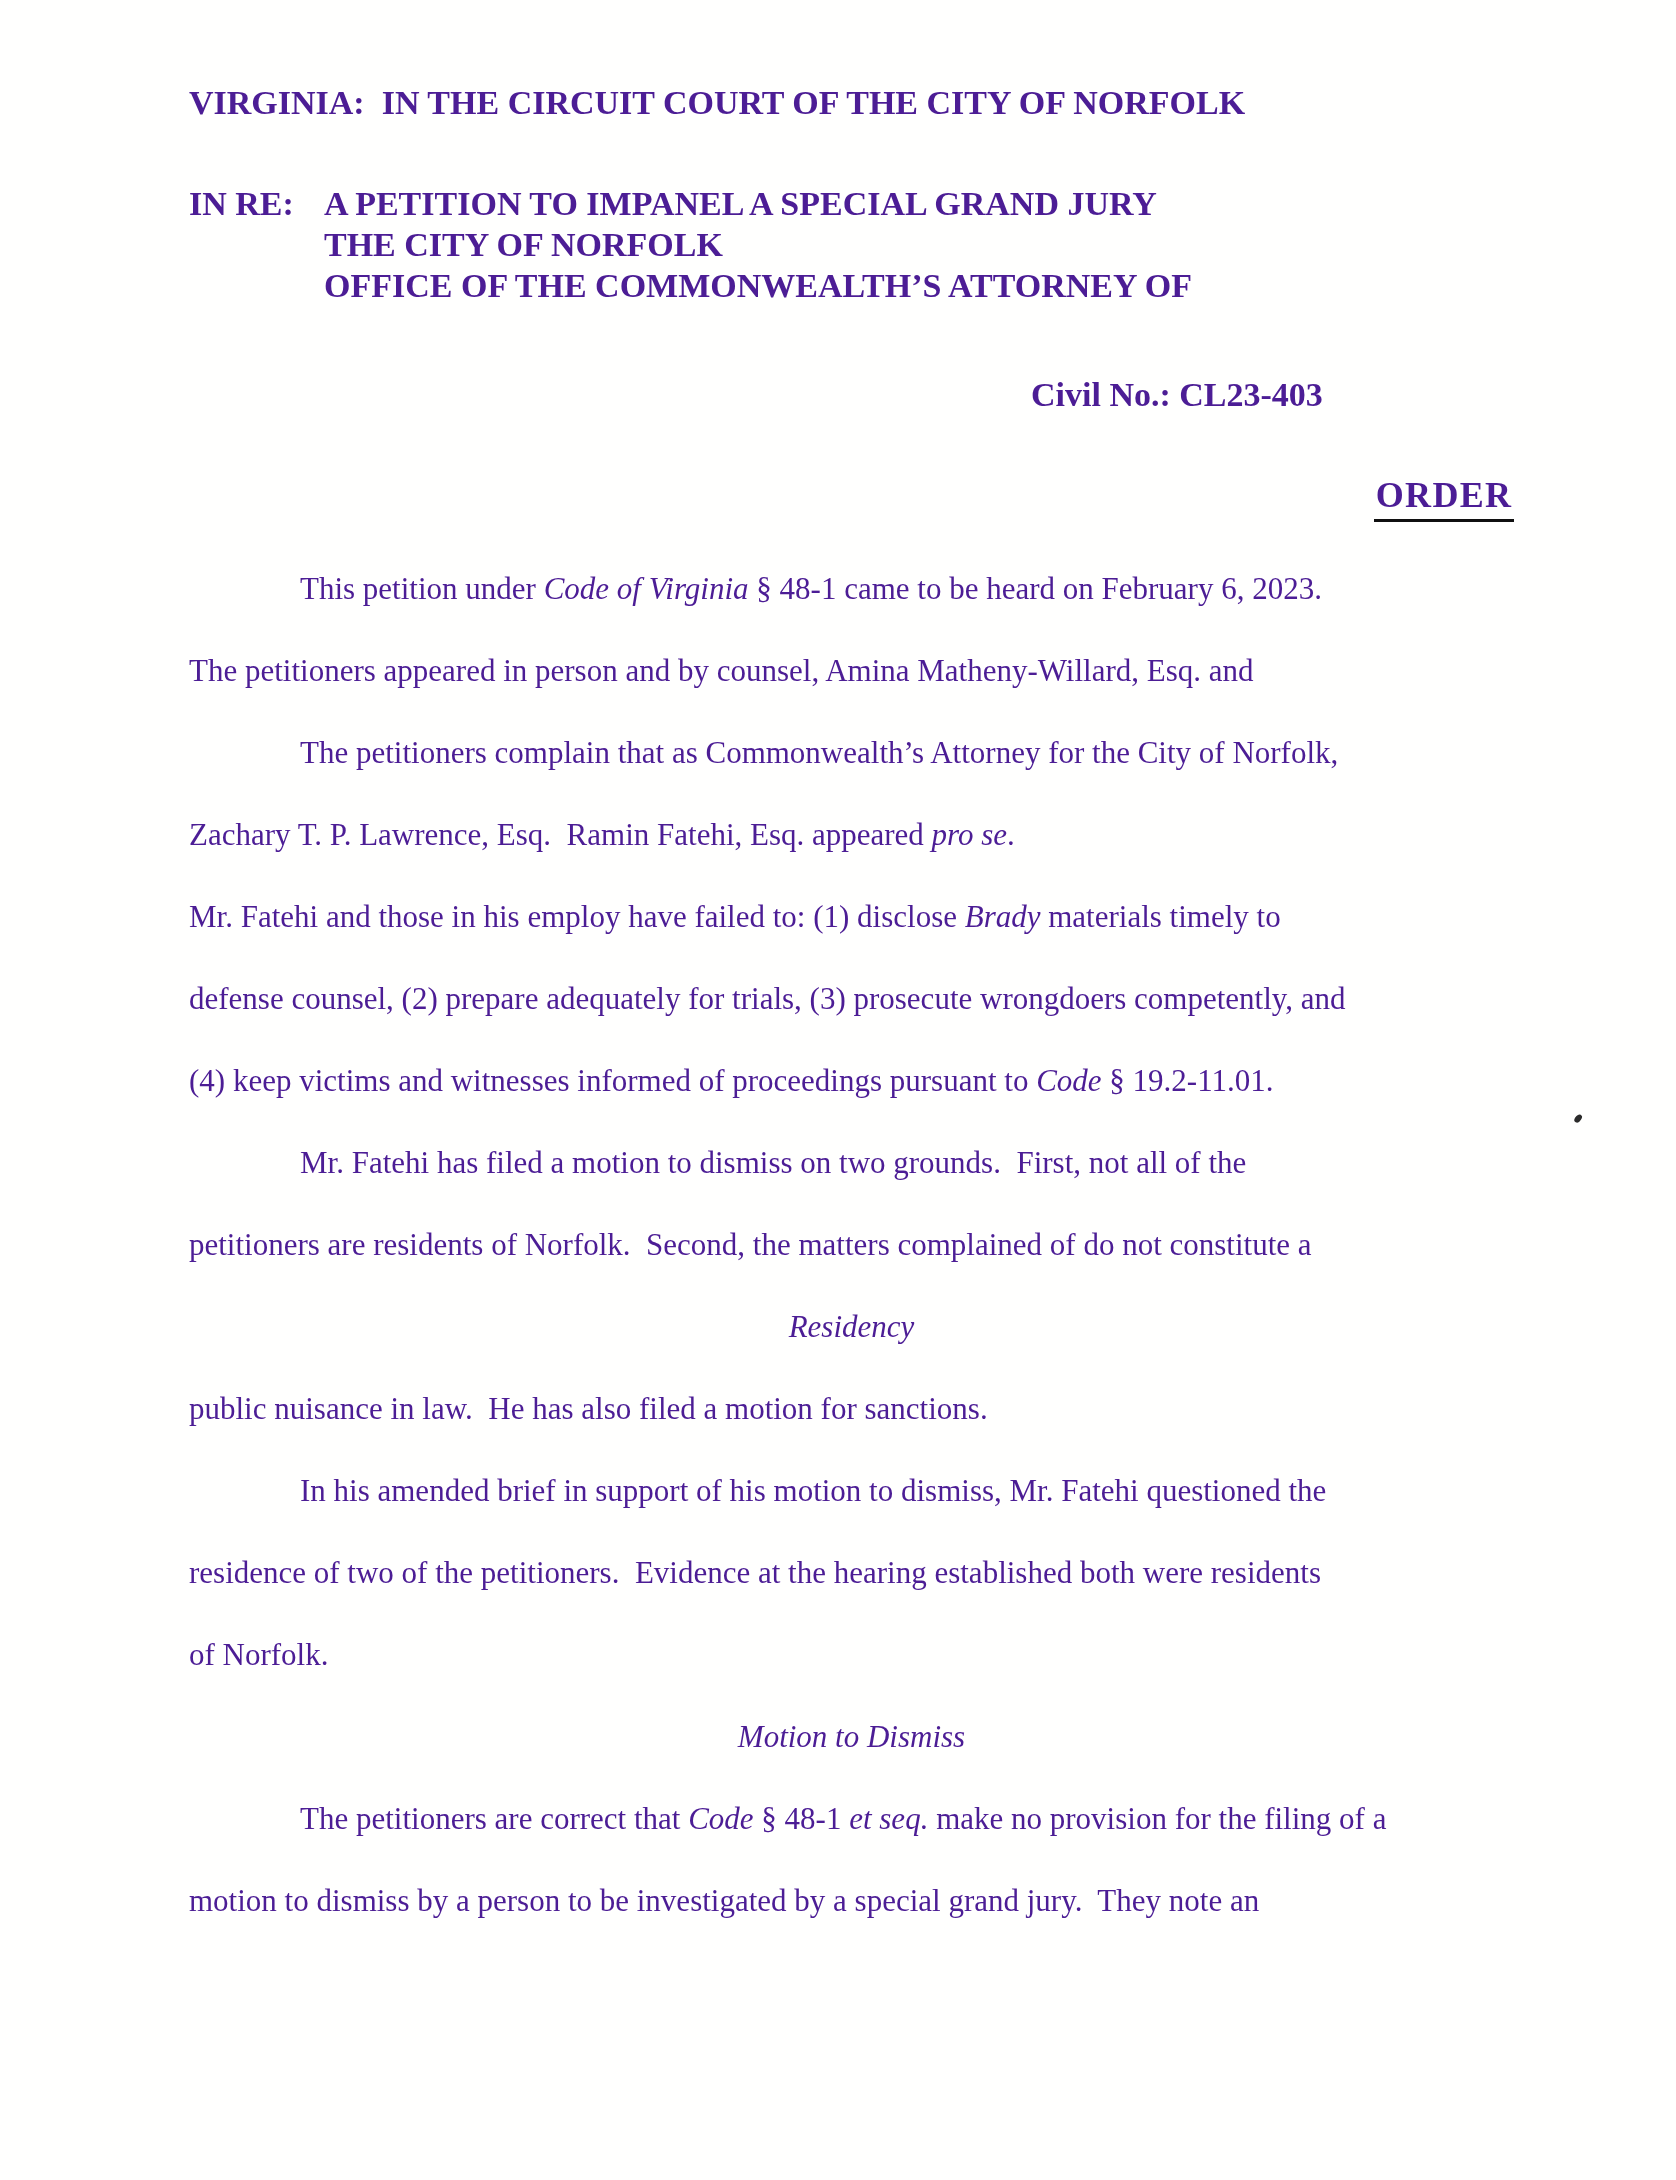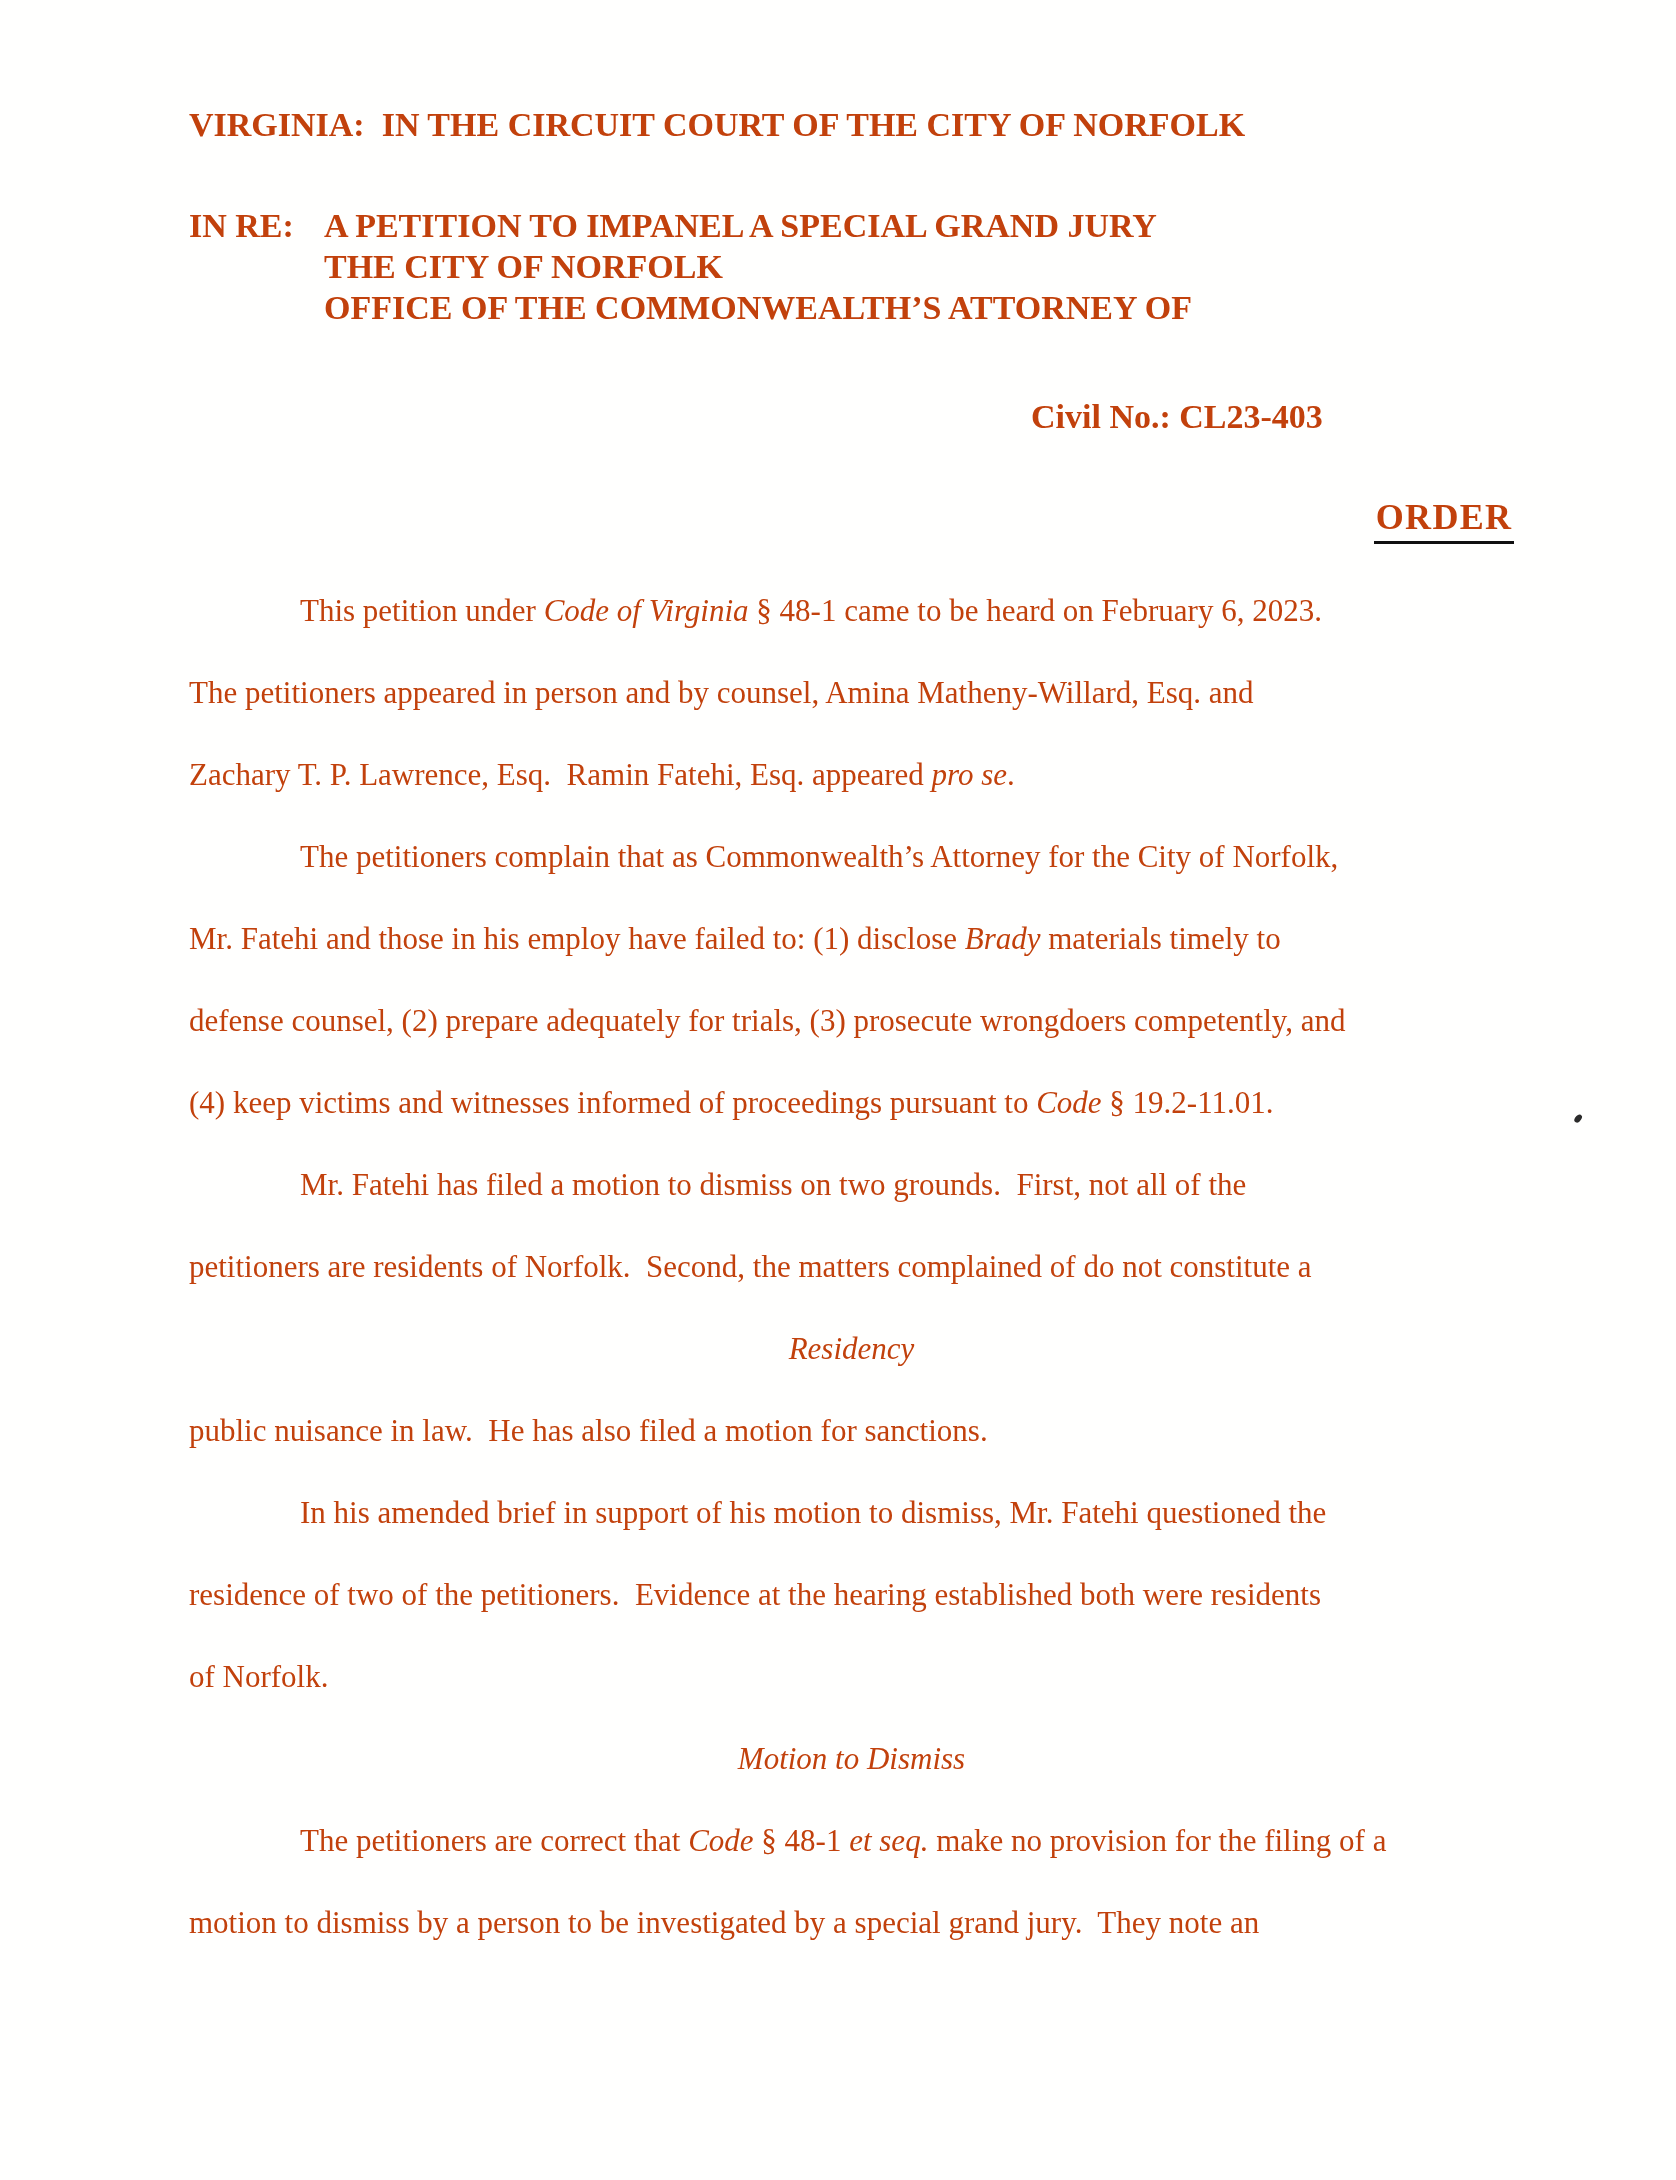--- a/index.html
+++ b/index.html
@@ -3,24 +3,24 @@
 <meta charset="utf-8">
 <title>Order — Circuit Court of the City of Norfolk</title>
 <style>
   html, body { margin: 0; padding: 0; background: #e9e9e9; }
   .page {
     position: relative;
     width: 1676px;
     height: 2181px;
     margin: 0 auto;
     background: #fffffe;
-    color: #c2410c;
+    color: #4c1d95;
     font-family: "Liberation Serif", "DejaVu Serif", serif;
     box-sizing: border-box;
-    padding: 104px 162px 0 189px;
+    padding: 82px 162px 0 189px;
     overflow: hidden;
   }
   .caption-line {
     font-weight: bold;
     font-size: 34px;
     line-height: 41px;
     white-space: pre;
   }
   .inre {
     display: flex;
@@ -99,23 +99,23 @@
   <div class="civil">Civil No.: CL23-403</div>
 
   <div class="order-wrap">
     <span class="order-title">ORDER</span>
   </div>
 
   <div class="body-block">
 
     <div class="bl ind"><span>This petition under </span><span class="it">Code of Virginia</span><span> § 48-1 came to be heard on February 6, 2023.</span></div>
     <div class="bl"><span>The petitioners appeared in person and by counsel, Amina Matheny-Willard, Esq. and</span></div>
+    <div class="bl ind"><span>The petitioners complain that as Commonwealth’s Attorney for the City of Norfolk,</span></div>
+
     <div class="bl"><span>Zachary T. P. Lawrence, Esq.  Ramin Fatehi, Esq. appeared </span><span class="it">pro se</span><span>.</span></div>
-
-    <div class="bl ind"><span>The petitioners complain that as Commonwealth’s Attorney for the City of Norfolk,</span></div>
     <div class="bl"><span>Mr. Fatehi and those in his employ have failed to: (1) disclose </span><span class="it">Brady</span><span> materials timely to</span></div>
     <div class="bl"><span>defense counsel, (2) prepare adequately for trials, (3) prosecute wrongdoers competently, and</span></div>
     <div class="bl"><span>(4) keep victims and witnesses informed of proceedings pursuant to </span><span class="it">Code</span><span> § 19.2-11.01.</span></div>
 
     <div class="bl ind"><span>Mr. Fatehi has filed a motion to dismiss on two grounds.  First, not all of the</span></div>
     <div class="bl"><span>petitioners are residents of Norfolk.  Second, the matters complained of do not constitute a</span></div>
     <div class="bl ctr">
       <span class="it">Residency</span>
     </div>
 

